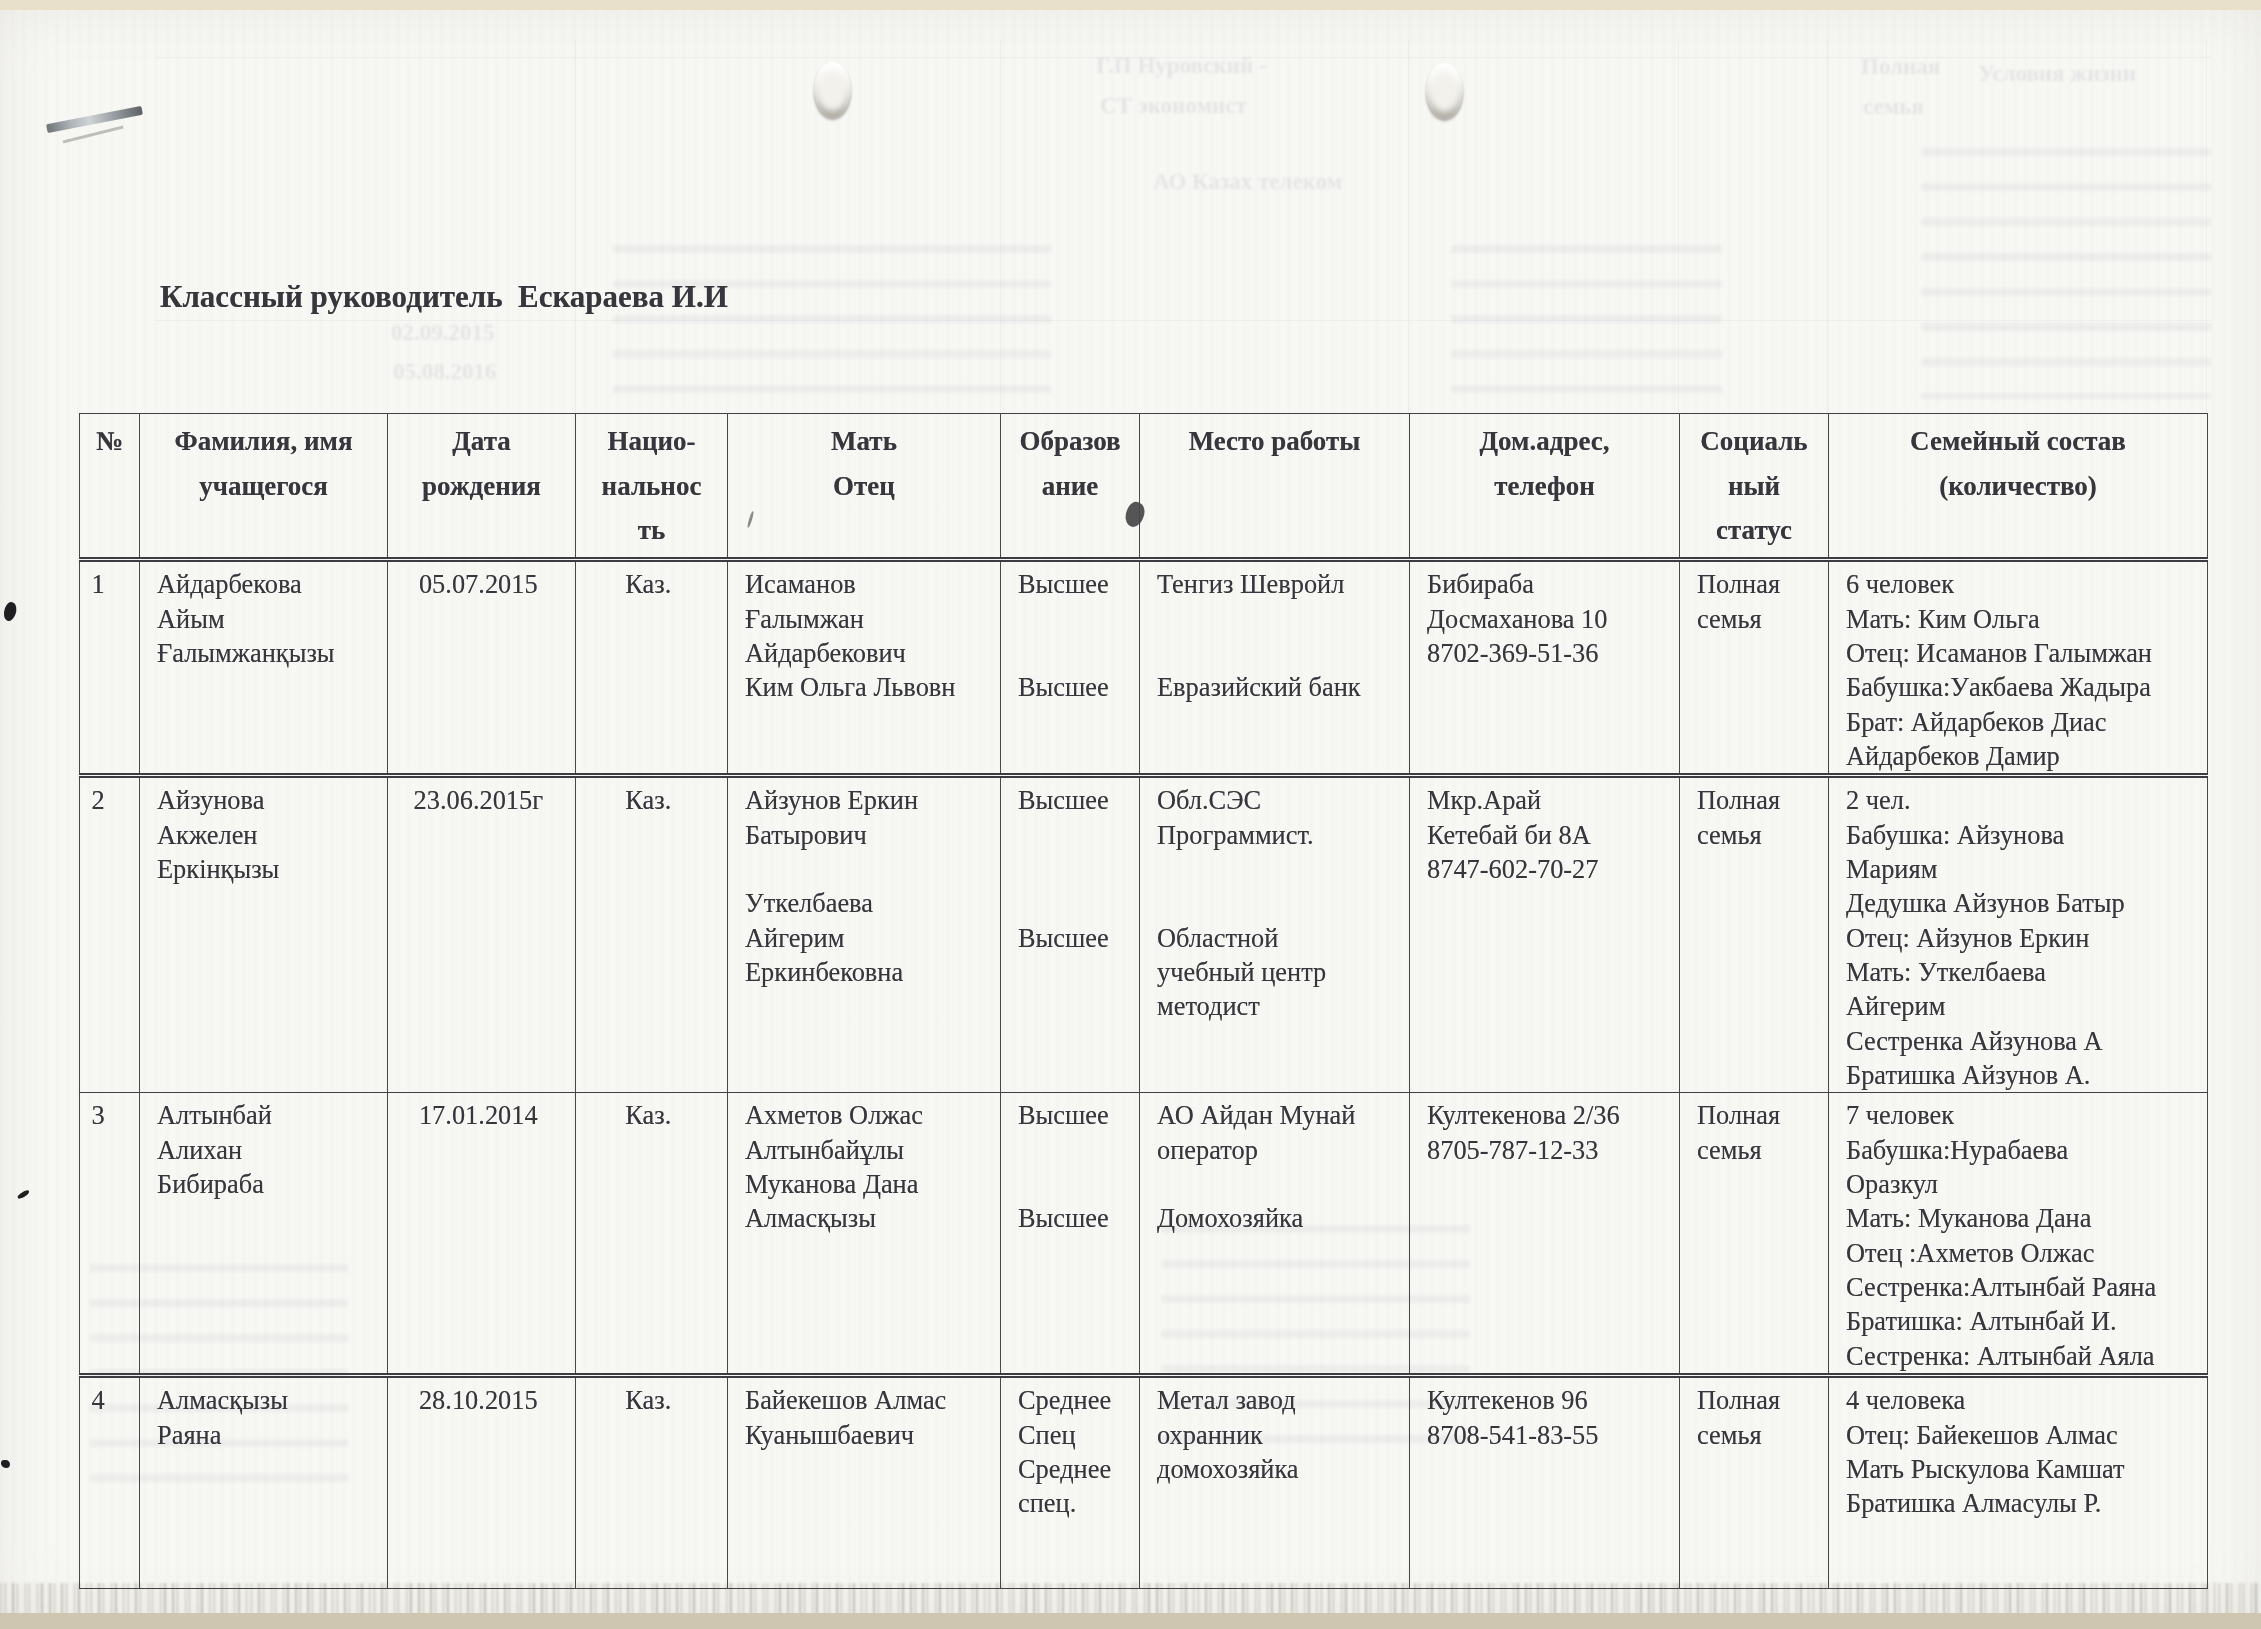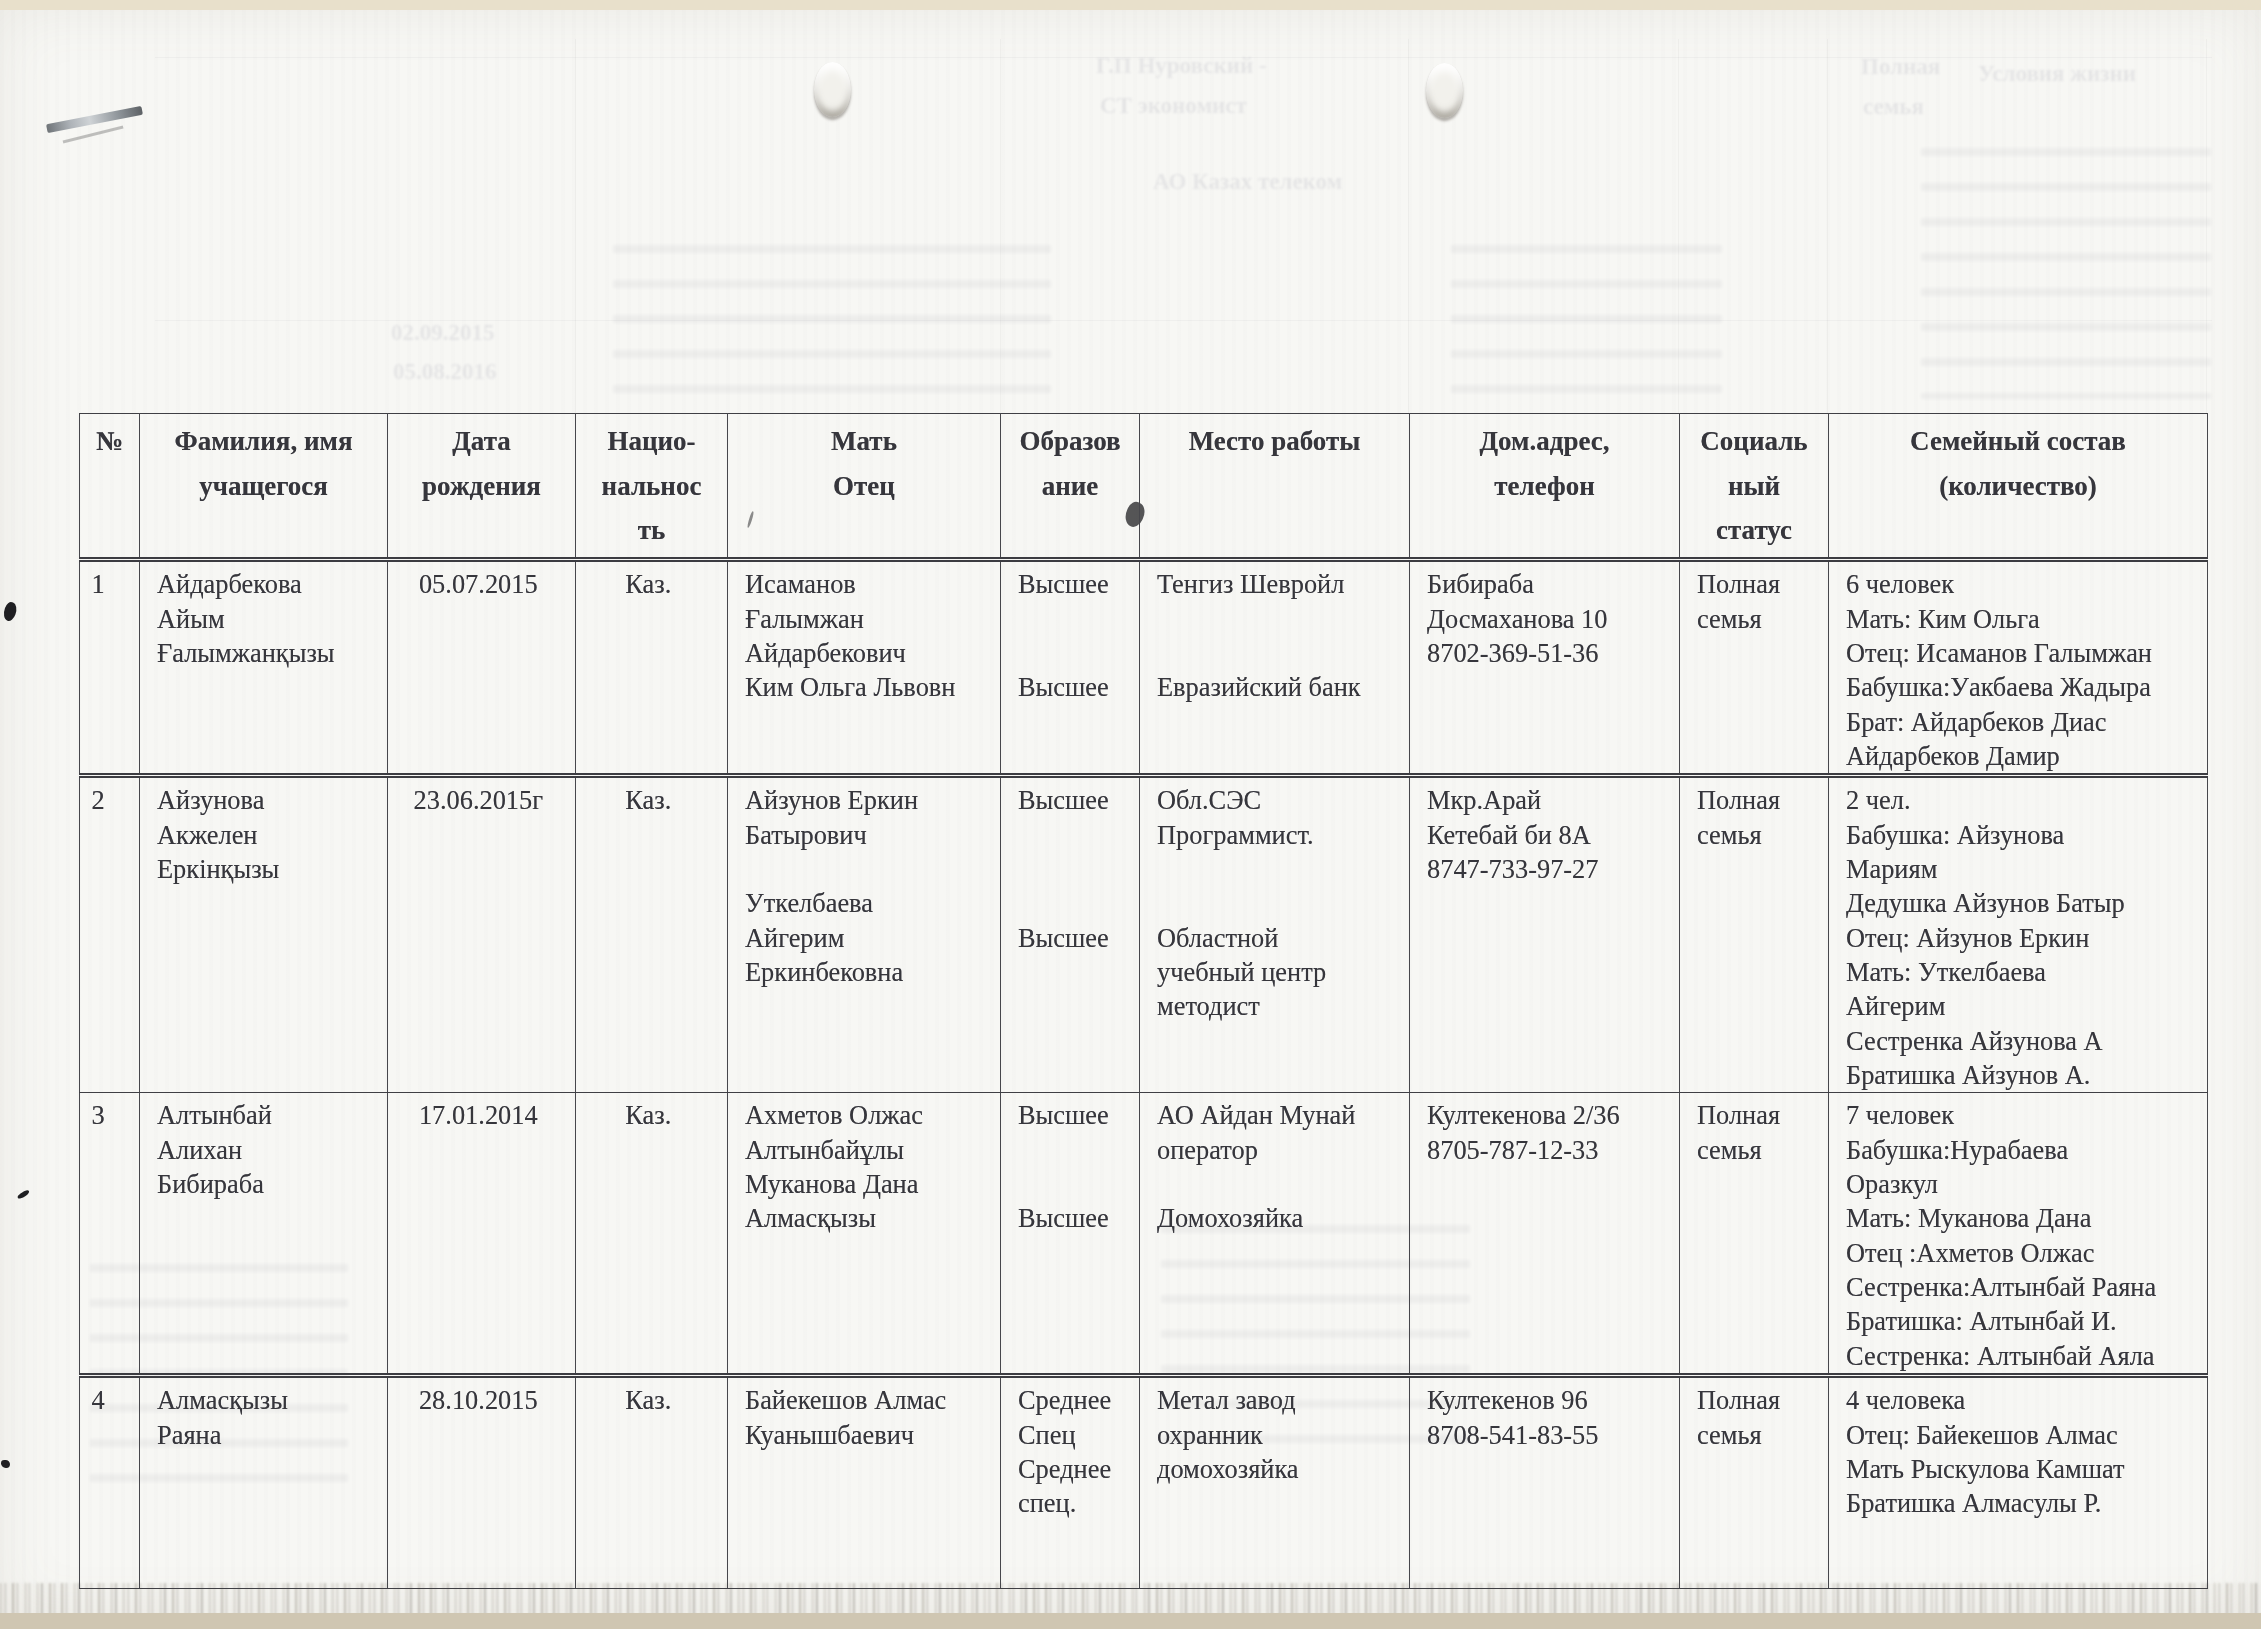--- a/index.html
+++ b/index.html
@@ -87,20 +87,21 @@
   <div class="hole" style="left:814px;top:62px;"></div>
   <div class="hole" style="left:1426px;top:63px;"></div>
   <div class="speck" style="left:3.9px;top:602px;width:11.6px;height:19.3px;transform:rotate(20deg);"></div>
   <div class="speck" style="left:17px;top:1192px;width:13px;height:5.2px;transform:rotate(-35deg);"></div>
   <div class="speck" style="left:1.3px;top:1460px;width:8.4px;height:8.4px;"></div>
   <div class="speck" style="left:1126px;top:502px;width:18px;height:24.5px;opacity:.75;transform:rotate(25deg);"></div>
   <div class="speck" style="left:749px;top:511px;width:2.6px;height:17px;opacity:.5;transform:rotate(18deg);"></div>
   <div class="smudge-band"></div>
   <div class="bottom-strip"></div>
 
+  <div class="teacher">Классный руководитель  Ескараева И.И</div>
 
   <table class="roster">
     <colgroup>
       <col style="width:60px">
         <col style="width:248px">
         <col style="width:188px">
         <col style="width:152px">
       <col style="width:273px">
         <col style="width:139px">
         <col style="width:270px">
@@ -182,21 +183,21 @@
 Высшее</td>
       <td>Обл.СЭС
 Программист.
 
 
 Областной
 учебный центр
 методист</td>
       <td>Мкр.Арай
 Кетебай би 8А
-8747-733-97-27</td>
+8747-602-70-27</td>
       <td>Полная
 семья</td>
       <td>2 чел.
 Бабушка: Айзунова
 Мариям
 Дедушка Айзунов Батыр
 Отец: Айзунов Еркин
 Мать: Уткелбаева
 Айгерим
 Сестренка Айзунова А

